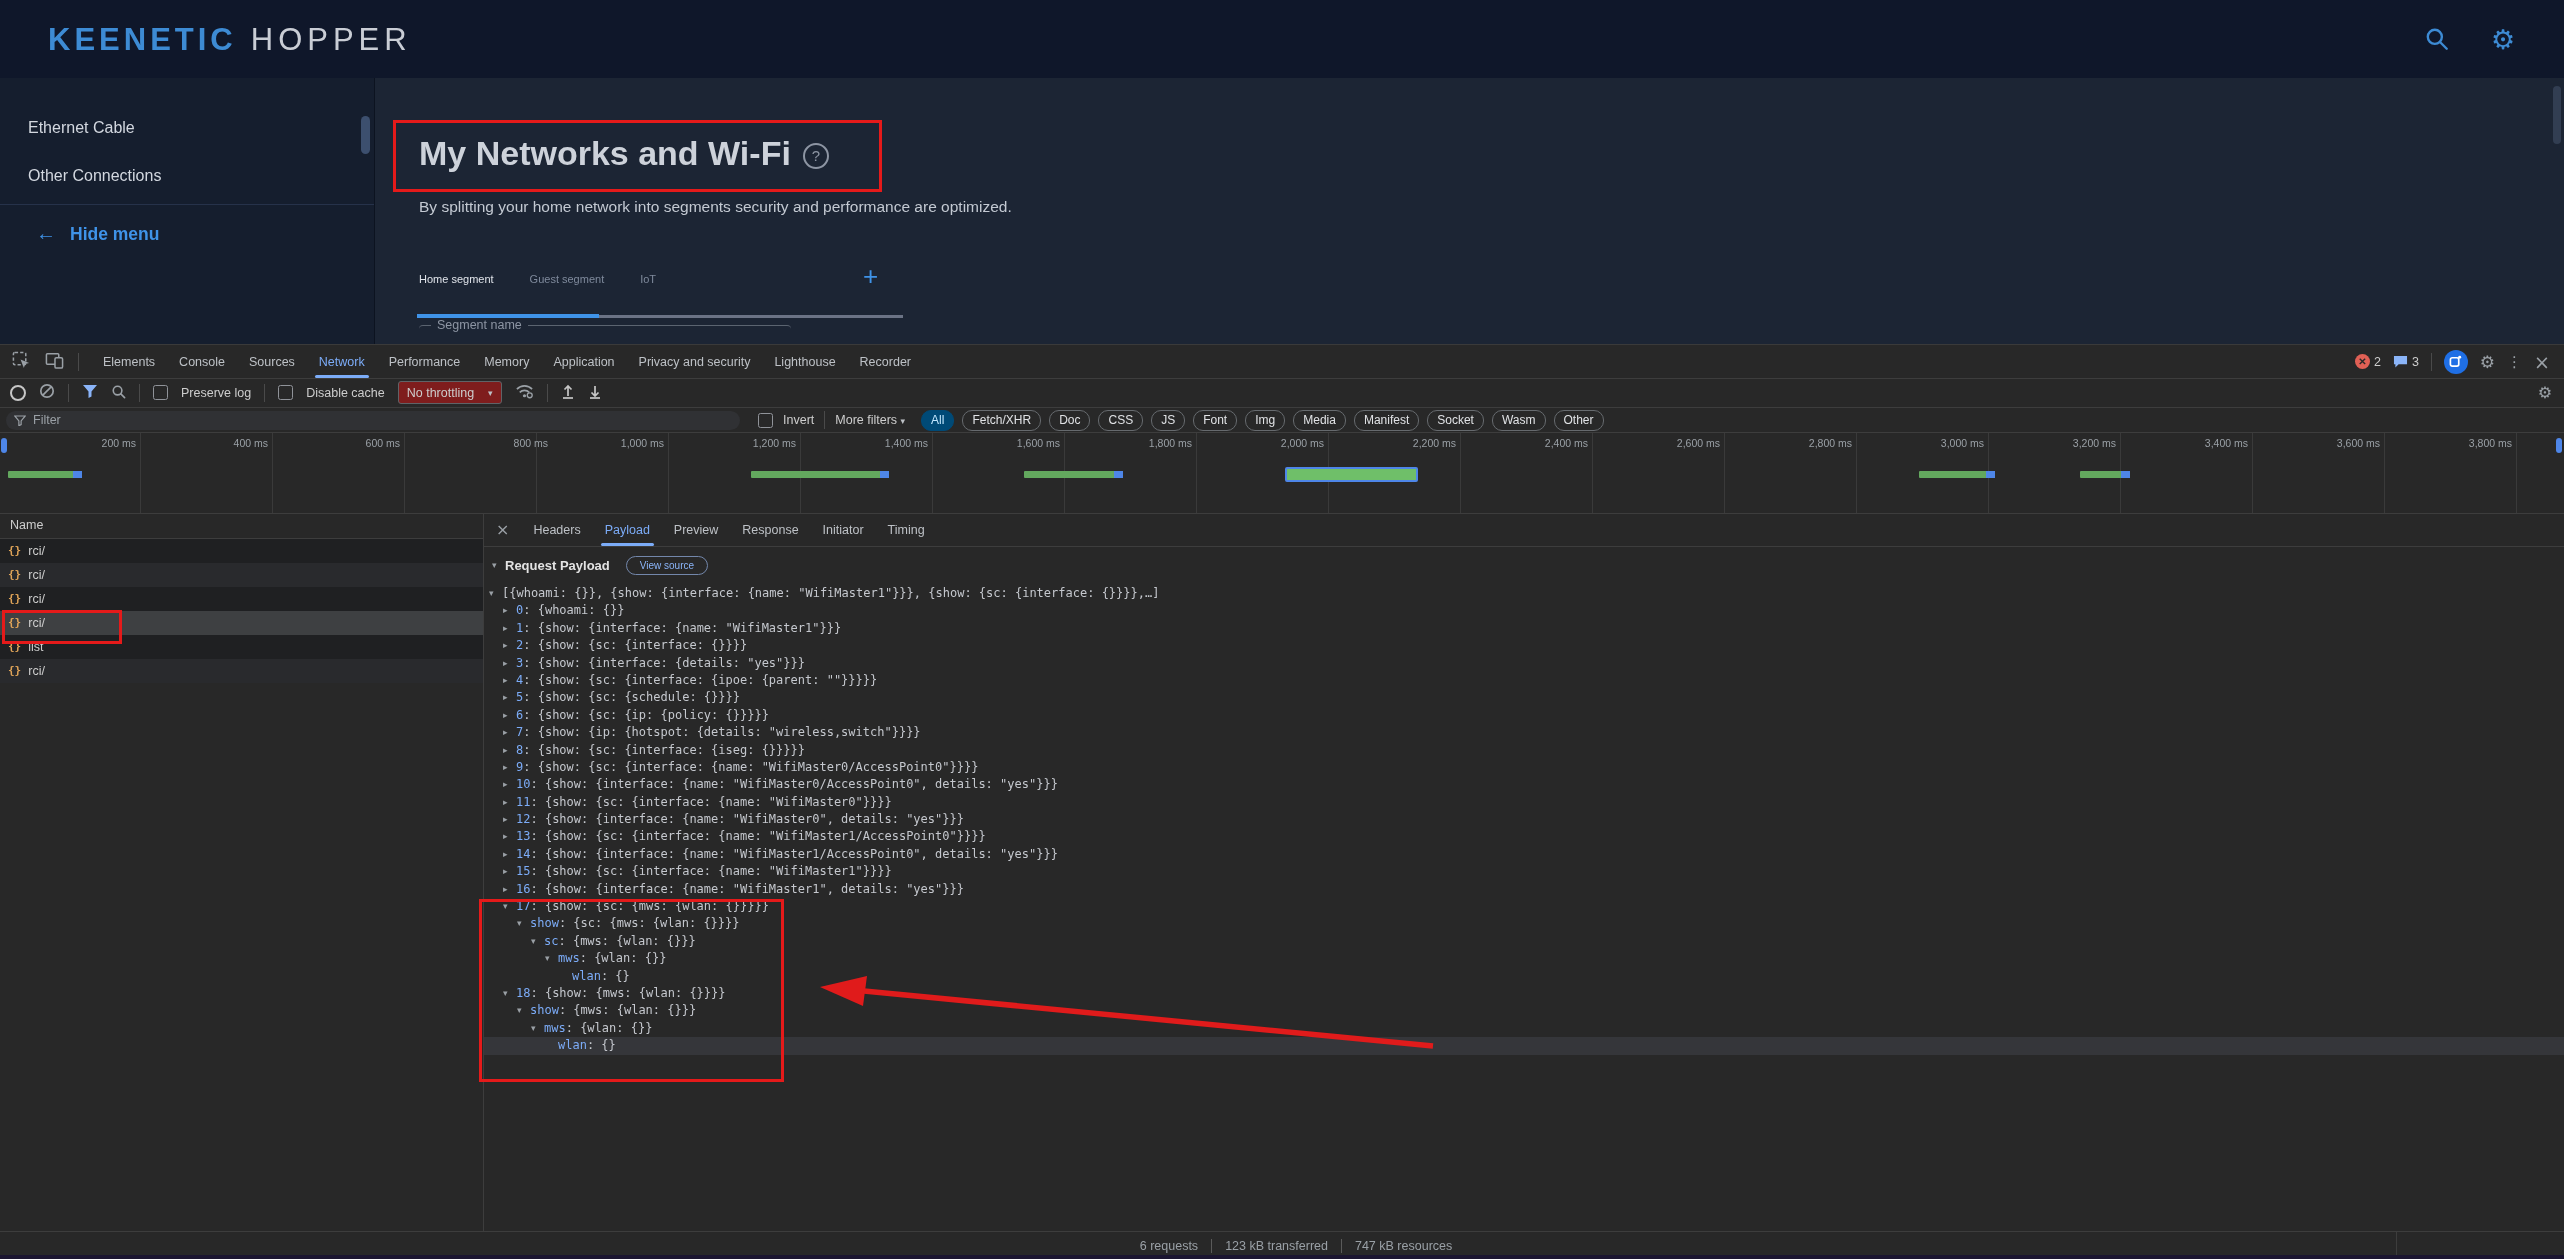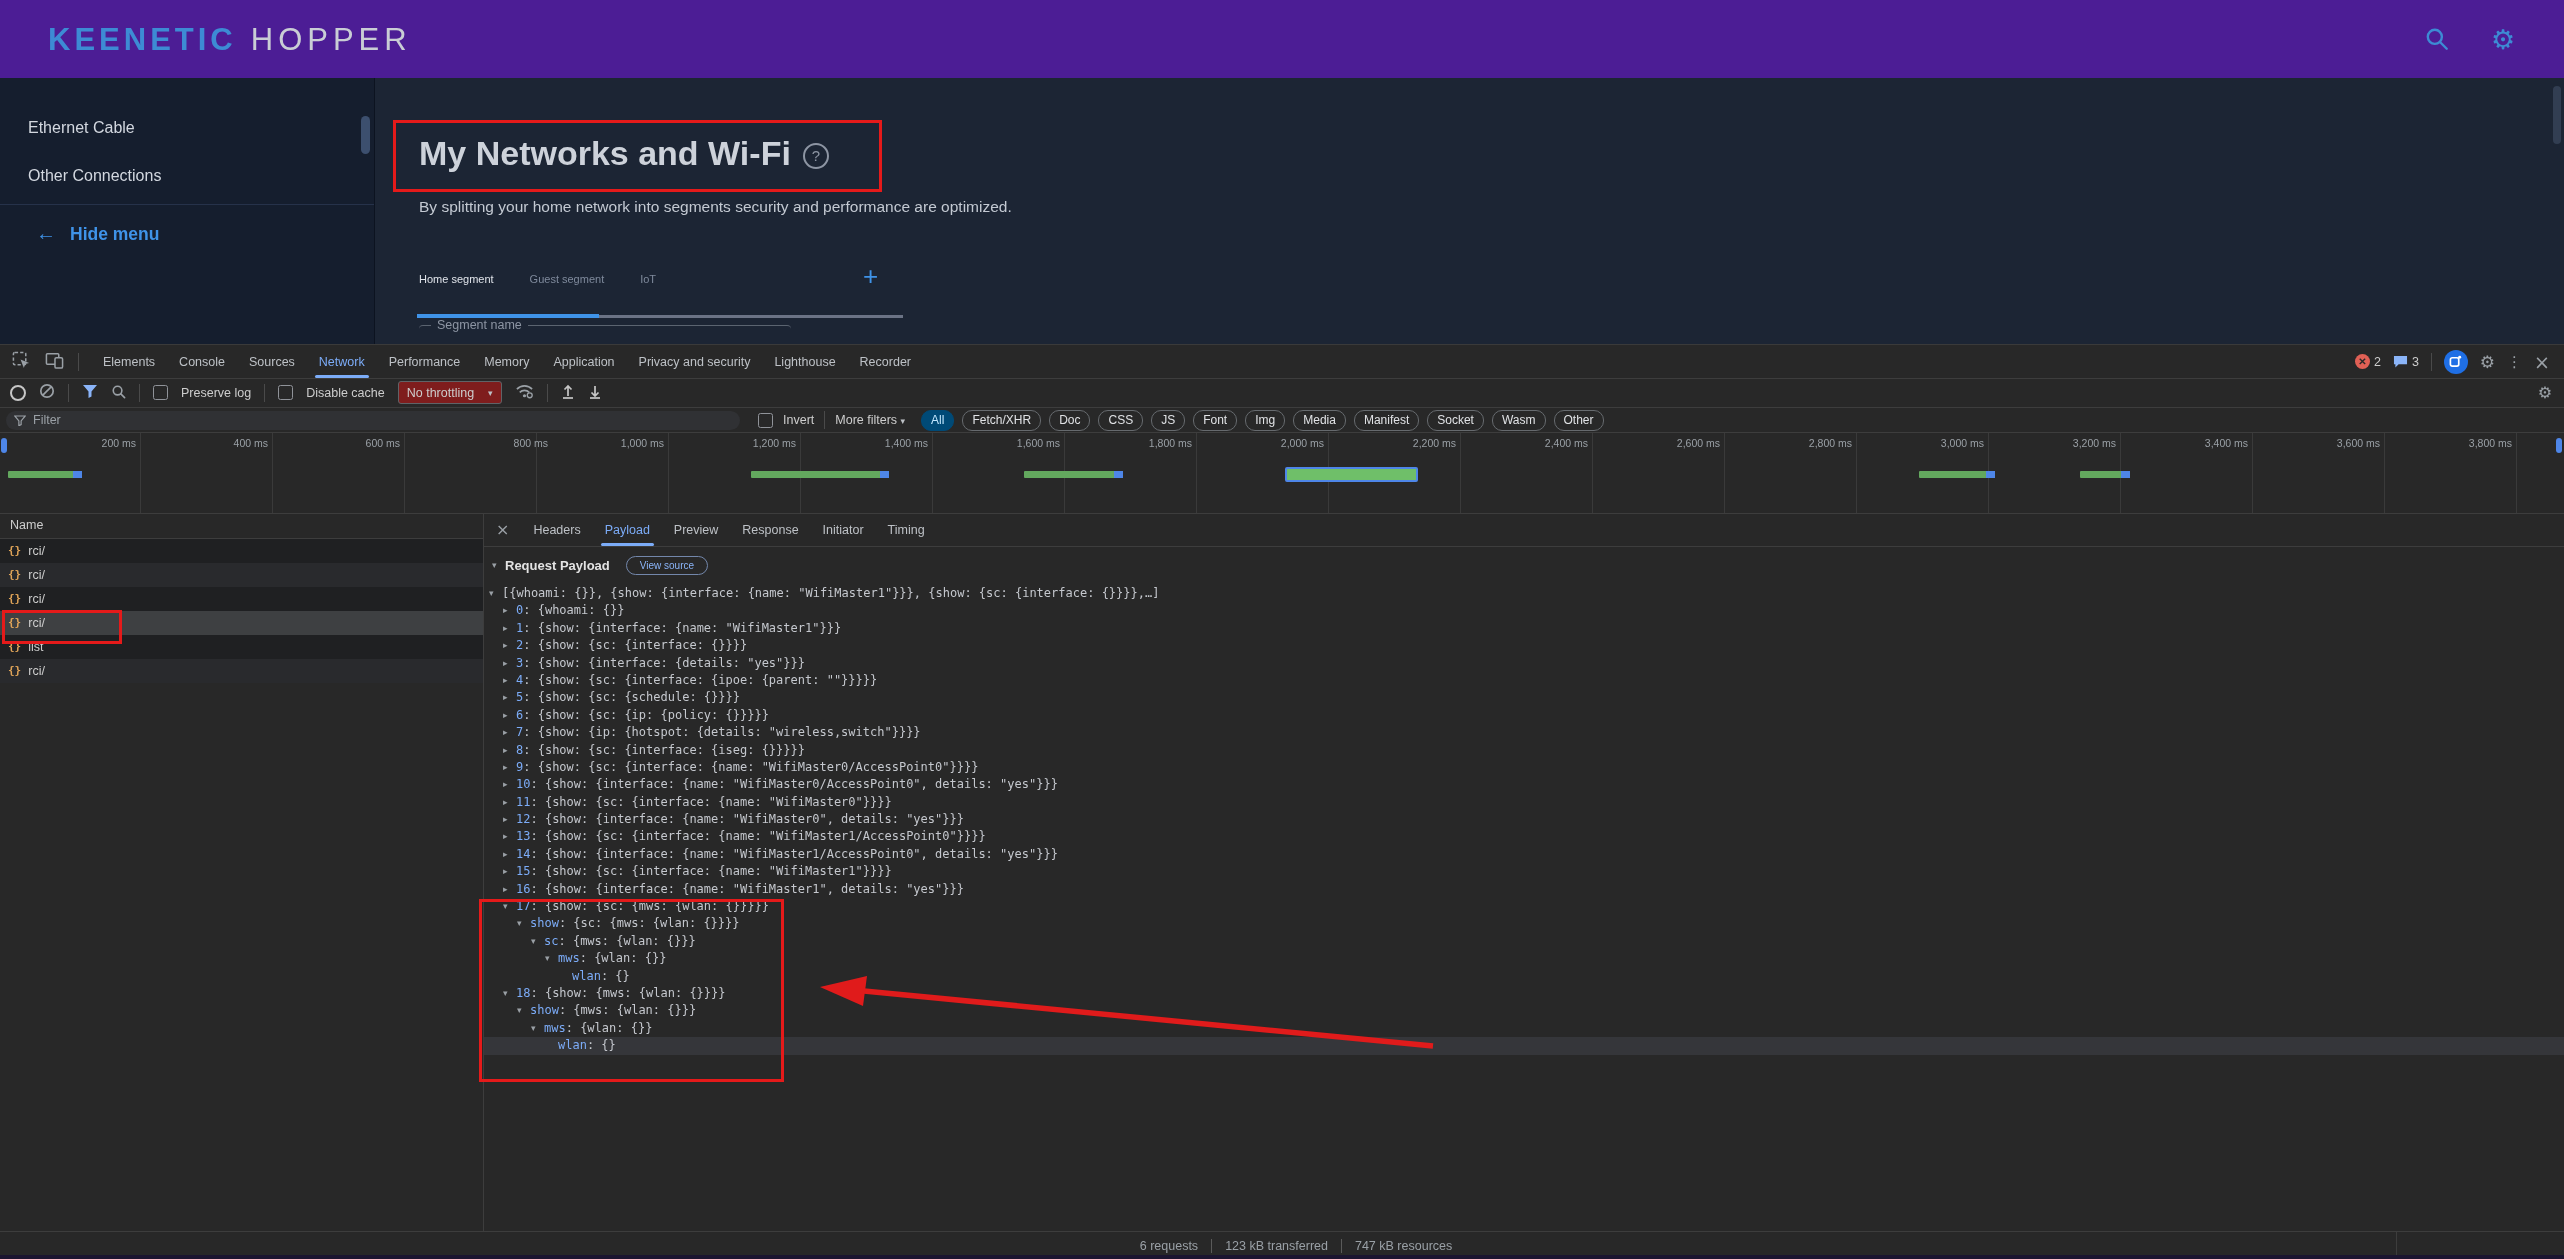--- a/index.html
+++ b/index.html
@@ -1,19 +1,19 @@
 <!DOCTYPE html>
 <html><head>
 <meta charset="utf-8">
 <style>
   html,body{margin:0;padding:0;background:#000;}
   #root{position:relative;width:2564px;height:1259px;overflow:hidden;
         font-family:"Liberation Sans",sans-serif;background:#282828;}
   
-  .app-header{position:absolute;left:0;top:0;width:100%;height:78px;background:#4c1d95;text-align:center;}
+  .app-header{position:absolute;left:0;top:0;width:100%;height:78px;background:#0f172a;text-align:center;}
   .logo{position:absolute;left:48px;top:22px;font-size:31px;font-weight:bold;letter-spacing:4px;}
   .logo .lp{color:#3d8bd4;}
   .logo .ls{color:#c9cdd5;font-weight:500;margin-left:14px;letter-spacing:5px;}
   .hdr-ico{position:absolute;top:22px;width:34px;height:34px;display:flex;align-items:center;justify-content:center;cursor:pointer;}
   .app-side{position:absolute;left:0;top:78px;width:374px;height:266px;background:#151e2e;}
   .sb-item{padding:15px 0 15px 28px;font-size:16px;color:#d3d8e0;cursor:pointer;}
   .sb-divider{height:1px;background:#26324a;margin:4px 0 0 0;}
   .hide-menu{padding:17px 0 0 36px;color:#3f93e8;font-weight:bold;font-size:17.5px;cursor:pointer;}
   .hide-menu .arr{font-size:20px;margin-right:14px;}
   .sb-scroll{position:absolute;right:4px;top:38px;width:9px;height:38px;border-radius:5px;background:#3c4f6e;}

